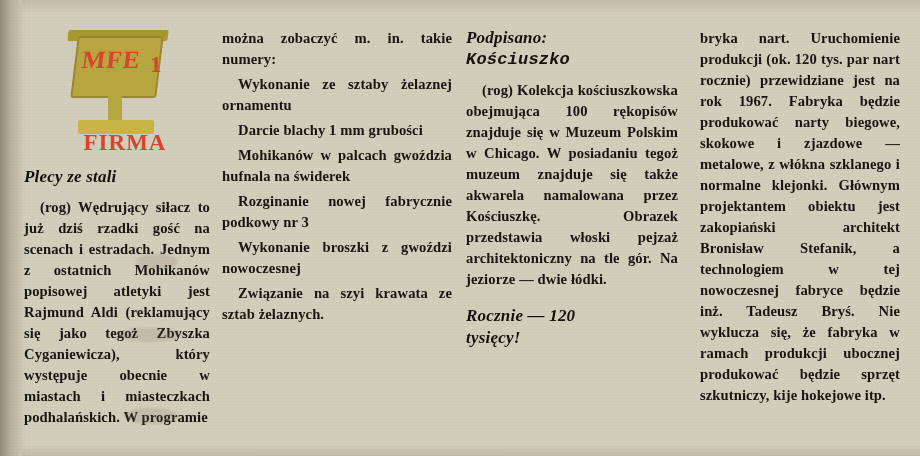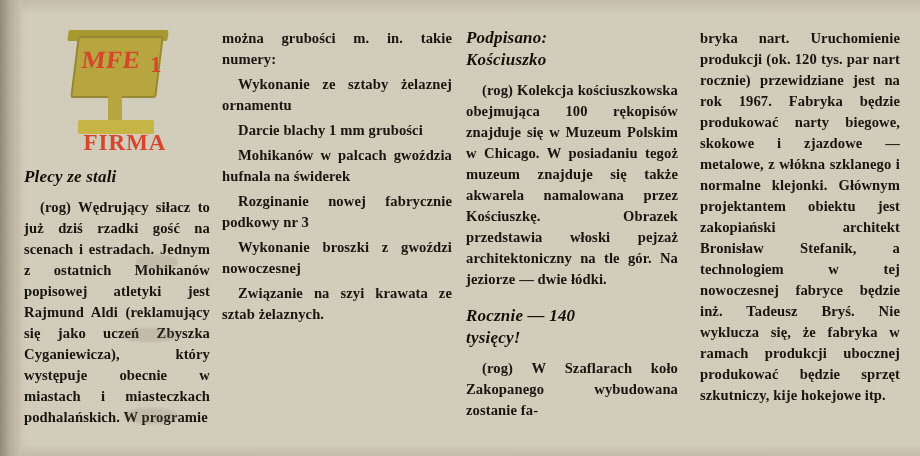--- a/index.html
+++ b/index.html
@@ -166,44 +166,43 @@
       <div class="lamp"></div>
       <div class="mfe">MFE</div>
       <div class="num">1</div>
       <div class="post"></div>
       <div class="base"></div>
       <div class="firma">FIRMA</div>
     </div>
 
     <div class="hl">Plecy  ze  stali</div>
 
-    <p class="body-text indent">(rog) Wędrujący siłacz to już dziś rzadki gość na scenach i estradach. Jednym z ostatnich Mohikanów popisowej atletyki jest Rajmund Aldi (reklamujący się jako uczeń Zbyszka Cyganiewicza), który występuje obecnie w miastach i miasteczkach podhalańskich. W programie</p>
+    <p class="body-text indent">(rog) Wędrujący siłacz to już dziś rzadki gość na scenach i estradach. Jednym z ostatnich Mohikanów popisowej atletyki jest Rajmund Aldi (reklamujący się jako tegoż Zbyszka Cyganiewicza), który występuje obecnie w miastach i miasteczkach podhalańskich. W programie</p>
 
     <div class="smudge" style="left:112px; top:226px; width:42px; height:16px;"></div>
     <div class="smudge" style="left:96px; top:300px; width:60px; height:14px;"></div>
     <div class="smudge" style="left:100px; top:380px; width:54px; height:16px;"></div>
   </div>
 
   <div class="col" id="col2">
-    <p class="body-text">można grubości m. in. takie numery:</p>
+    <p class="body-text">można zobaczyć m. in. takie numery:</p>
     <p class="body-text indent">Wykonanie ze sztaby żelaznej ornamentu</p>
     <p class="body-text indent">Darcie blachy 1 mm grubości</p>
     <p class="body-text indent">Mohikanów w palcach gwoździa hufnala na świderek</p>
     <p class="body-text indent">Rozginanie nowej fabrycznie podkowy nr 3</p>
     <p class="body-text indent">Wykonanie broszki z gwoździ nowoczesnej</p>
     <p class="body-text indent">Związanie na szyi krawata ze sztab żelaznych.</p>
   </div>
 
   <div class="col" id="col3">
     <div class="hl tight">Podpisano:</div>
-    <div class="hl tight" style="margin-top:-8px;">Kościuszko</div>
+    <div class="hl tight" style="margin-top:-8px;font-family:Liberation Mono, monospace;">Kościuszko</div>
     <p class="body-text indent">(rog) Kolekcja kościuszkowska obejmująca 100 rękopisów znajduje się w Muzeum Polskim w Chicago. W posiadaniu tegoż muzeum znajduje się także akwarela namalowana przez Kościuszkę. Obrazek przedstawia włoski pejzaż architektoniczny na tle gór. Na jeziorze — dwie łódki.</p>
-    <div class="hl tight" style="margin-top:16px;">Rocznie — 140</div>
+    <div class="hl tight" style="margin-top:16px;">Rocznie — 120</div>
     <div class="hl tight" style="margin-top:-8px; text-align:left;">tysięcy!</div>
-    <p class="body-text indent">(rog) W Szaflarach koło Zakopanego wybudowana zostanie fa-</p>
   </div>
 
   <div class="col" id="col4">
     <p class="body-text">bryka nart. Uruchomienie produkcji (ok. 120 tys. par nart rocznie) przewidziane jest na rok 1967. Fabryka będzie produkować narty biegowe, skokowe i zjazdowe — metalowe, z włókna szklanego i normalne klejonki. Głównym projektantem obiektu jest zakopiański architekt Bronisław Stefanik, a technologiem w tej nowoczesnej fabryce będzie inż. Tadeusz Bryś. Nie wyklucza się, że fabryka w ramach produkcji ubocznej produkować będzie sprzęt szkutniczy, kije hokejowe itp.</p>
   </div>
 
   <div id="grain"></div>
 </div>
 
 </body></html>

